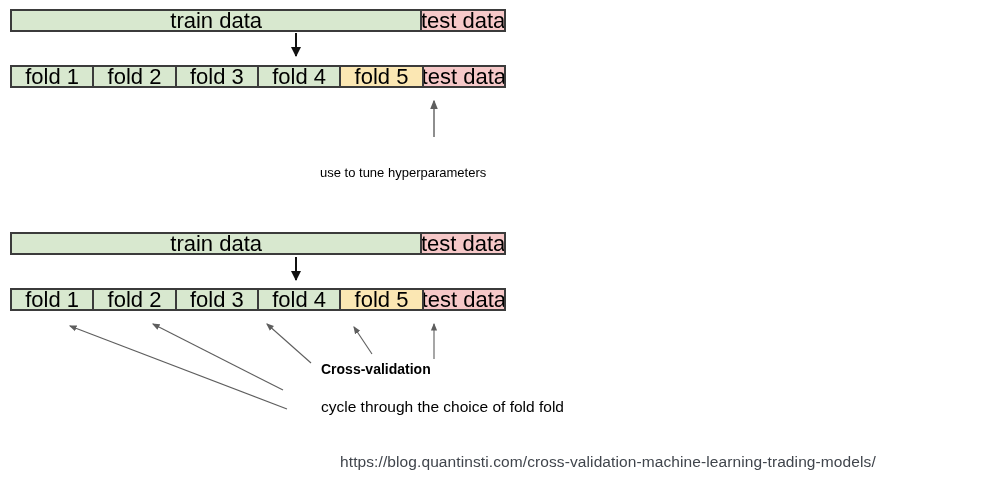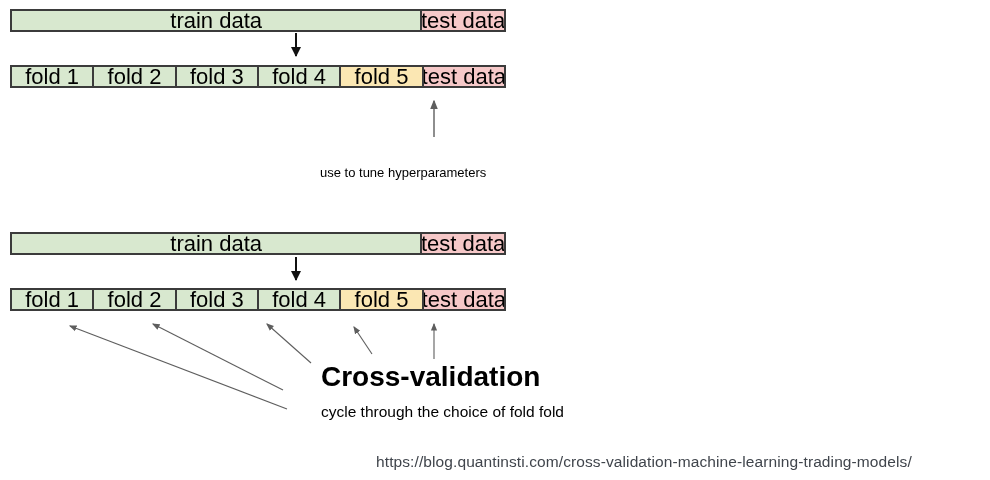--- a/index.html
+++ b/index.html
@@ -73,33 +73,33 @@
     font-size: 13px;
     color: #000000;
     white-space: nowrap;
   }
   .cv-block {
     position: absolute;
     left: 321px;
     top: 361px;
   }
   .cv-title {
-    font-size: 28px;
+    font-size: 14px;
     font-weight: bold;
-    margin: 0 0 9px 0;
+    margin: 0 0 20px 0;
     white-space: nowrap;
   }
   .cv-line {
     font-size: 15.5px;
     line-height: 20px;
     white-space: nowrap;
   }
   .source-url {
     position: absolute;
-    left: 376px;
+    left: 340px;
     top: 453px;
     font-size: 15.5px;
     letter-spacing: 0.1px;
     color: var(--url_text, #40454c);
     white-space: nowrap;
   }
 </style>
 </head>
 <body>
 

